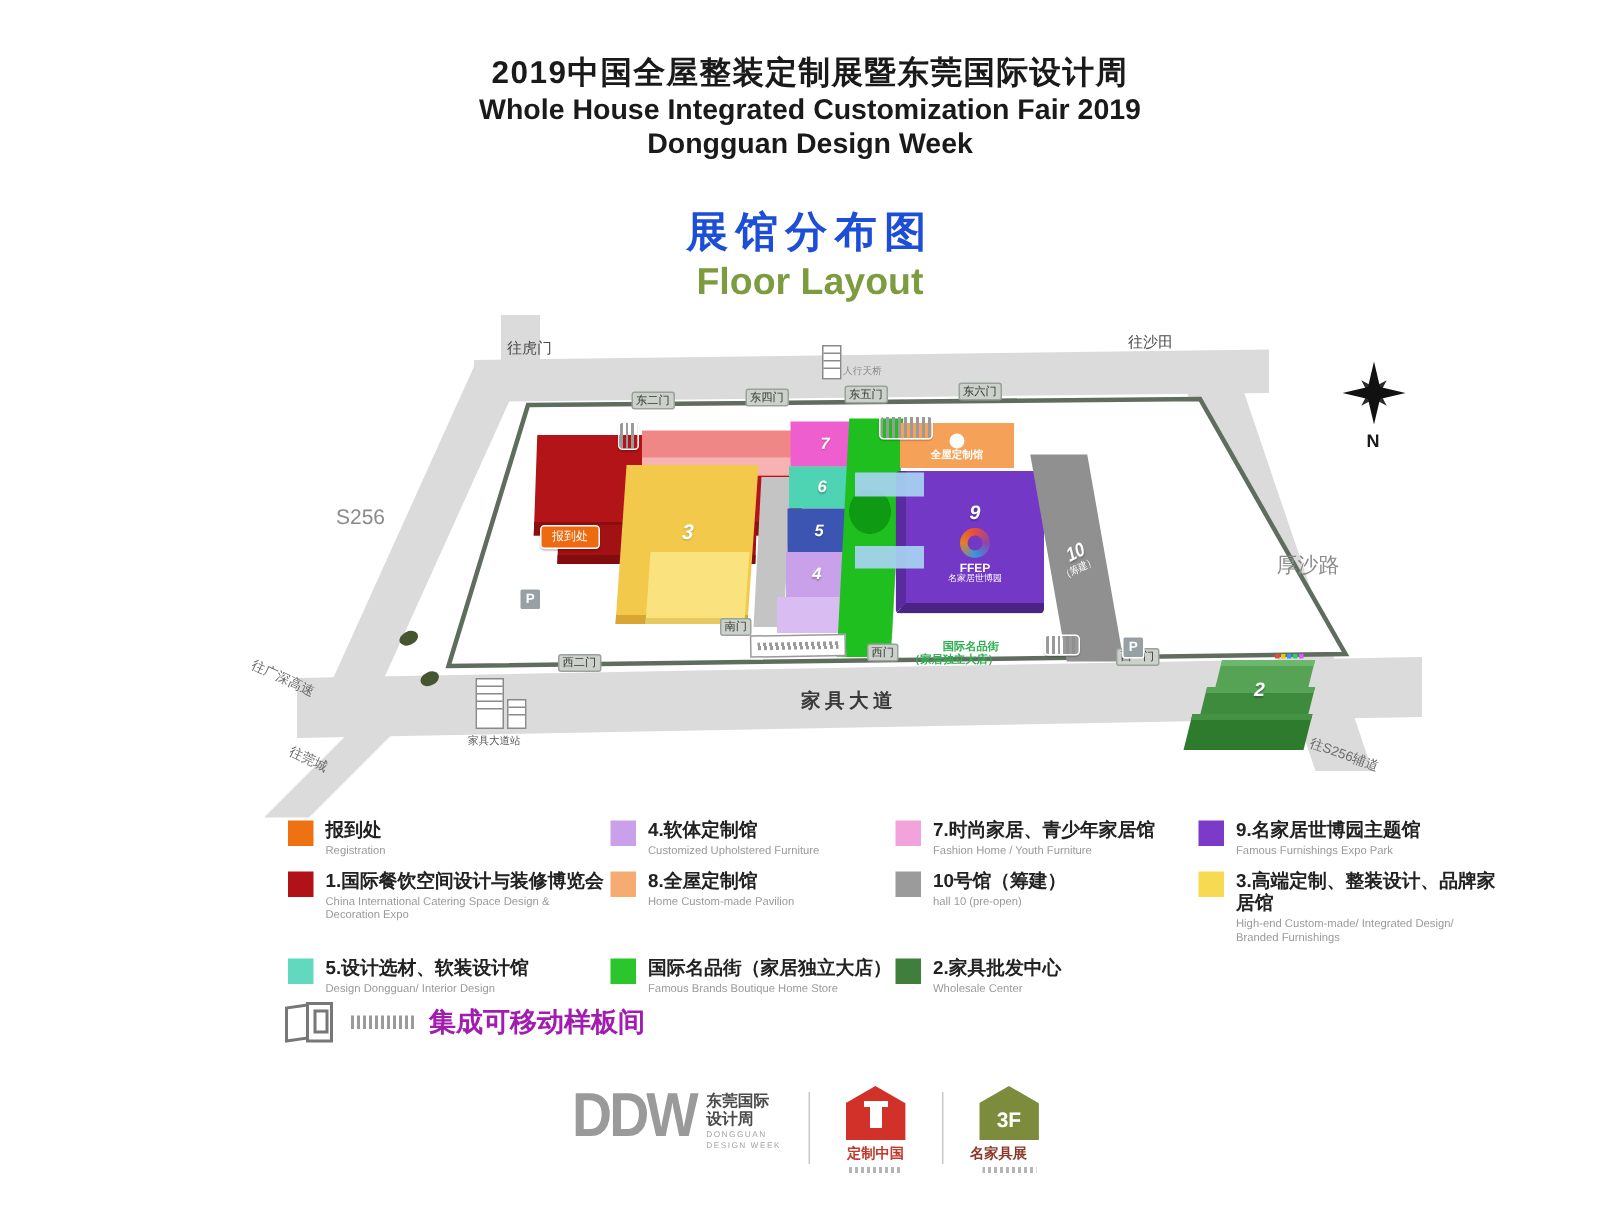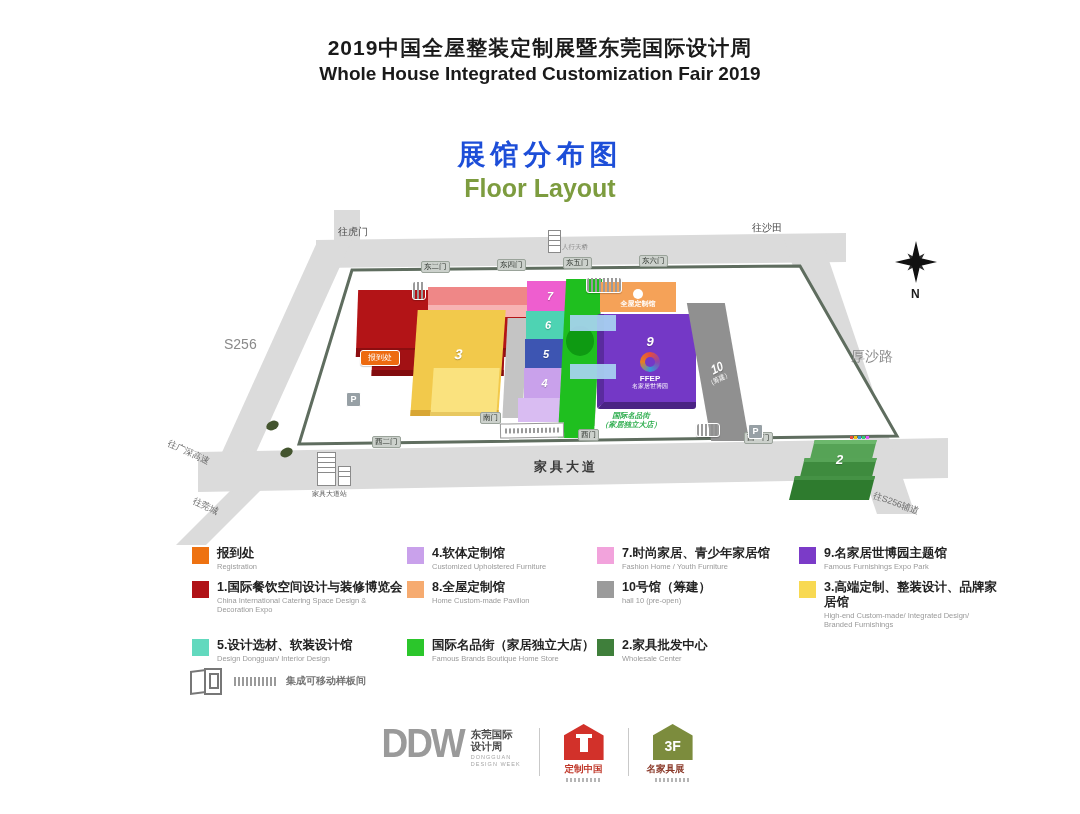--- a/index.html
+++ b/index.html
@@ -38,20 +38,21 @@
   .house{width:40px;height:36px;position:relative;clip-path:polygon(50% 0,100% 32%,100% 100%,0 100%,0 32%);}
   .logocap{height:4px;width:36px;margin:2px auto 0;background:repeating-linear-gradient(90deg,#b5b5b5 0 2px,transparent 2px 4px);}
 </style>
 </head>
 <body>
 
 <div id="page">
 
   <div class="txt ctr b" style="top:34px;font-size:21px;letter-spacing:1px;">2019中国全屋整装定制展暨东莞国际设计周</div>
   <div class="txt ctr b" style="top:63px;font-size:19px;">Whole House Integrated Customization Fair 2019</div>
+  <div class="txt ctr b" style="top:86px;font-size:19px;">Dongguan Design Week</div>
   <div class="txt ctr b" style="top:136px;font-size:28px;letter-spacing:5px;color:#1d4ed8;">展馆分布图</div>
   <div class="txt ctr b" style="top:174px;font-size:25px;color:#7d9c3f;">Floor Layout</div>
 
   <svg class="abs" style="left:0;top:0;z-index:1" width="1080" height="814">
     <g fill="#dbdbdb">
       <polygon points="334,210 360,210 360,246 334,246"></polygon>
       <polygon points="316,240 846,233 846,262 316,268"></polygon>
       <polygon points="318,240 352,240 248,470 214,470"></polygon>
       <polygon points="234,487 264,487 206,545 176,545"></polygon>
       <polygon points="198,452 948,438 948,478 198,492"></polygon>
@@ -61,21 +62,21 @@
     <g transform="translate(916,262)">
       <path fill="#2b2b2b" d="M0,-4 L8.5,-8.5 L4,0 L8.5,8.5 L0,4 L-8.5,8.5 L-4,0 L-8.5,-8.5 Z"></path>
       <path fill="#111" d="M0,-21 L4,-4 L21,0 L4,4 L0,21 L-4,4 L-21,0 L-4,-4 Z"></path>
     </g>
   </svg>
   <div class="txt b" style="left:911px;top:287px;font-size:12px;z-index:5;">N</div>
 
   <div class="dirlbl" style="left:338px;top:225px;">往虎门</div>
   <div class="dirlbl" style="left:752px;top:221px;">往沙田</div>
   <div class="roadlbl" style="left:224px;top:336px;">S256</div>
-  <div class="roadlbl" style="left:851px;top:348px;font-family:Liberation Serif, serif;">厚沙路</div>
+  <div class="roadlbl" style="left:851px;top:368px;font-family:Liberation Serif, serif;">厚沙路</div>
   <div class="roadlbl" style="left:166px;top:446px;font-size:9px;color:#6b6b6b;transform:rotate(25deg);">往广深高速</div>
   <div class="roadlbl" style="left:192px;top:500px;font-size:9px;color:#6b6b6b;transform:rotate(25deg);">往莞城</div>
   <div class="roadlbl" style="left:872px;top:497px;font-size:9px;color:#6b6b6b;transform:rotate(20deg);">往S256辅道</div>
   <div class="txt b" style="left:534px;top:458px;font-size:13px;letter-spacing:3px;color:#3a3a3a;z-index:5;">家具大道</div>
 
   <div class="bldg" style="left:357px;top:290px;width:178px;height:58px;background:#b31417;border-bottom:9px solid #8c0e10;transform:skewX(-2deg);">
     <span class="hall-num" style="font-size:15px;margin-top:22px;">1</span>
   </div>
   <div class="bldg" style="left:372px;top:350px;width:132px;height:20px;background:#a21114;border-bottom:6px solid #820c0e;transform:skewX(-2deg);"></div>
 
@@ -152,21 +153,21 @@
 
   <div class="badge-o" style="left:360px;top:350px;width:38px;height:14px;line-height:13px;">报到处</div>
   <div class="badge-o greek" style="left:412px;top:281px;width:12px;height:17px;"></div>
   <div class="badge-o greek" style="left:586px;top:277px;width:34px;height:14px;"></div>
   <div class="badge-o greek" style="left:696px;top:423px;width:22px;height:12px;"></div>
   <div class="pbadge" style="left:346px;top:392px;">P</div>
   <div class="pbadge" style="left:748px;top:424px;">P</div>
   <div class="abs" style="left:500px;top:423px;width:62px;height:13px;background:#fff;border:1px solid #999;z-index:6;transform:rotate(-1deg);display:flex;align-items:center;">
     <i class="greek" style="display:block;height:5px;width:54px;margin:0 auto;"></i>
   </div>
-  <div class="txt b" style="left:596px;top:411px;font-size:7.5px;line-height:9px;color:#2fae4f;z-index:6;text-align:center;white-space:normal;width:70px;font-style:italic;">
+  <div class="txt b" style="left:596px;top:426px;font-size:7.5px;line-height:9px;color:#2fae4f;z-index:6;text-align:right;white-space:normal;width:70px;">
     <span>国际名品街</span><br>
     <span>（家居独立大店）</span>
   </div>
 
   <div class="ladder" style="left:548px;top:230px;width:11px;height:21px;">
     <i></i>
       <i></i>
       <i></i>
   </div>
   <div class="txt" style="left:562px;top:243px;font-size:6.5px;color:#888;z-index:6;">人行天桥</div>
@@ -264,21 +265,21 @@
     </div>
   </div>
 
   <div class="abs" style="left:190px;top:668px;display:flex;align-items:center;gap:10px;z-index:8;">
     <span style="position:relative;width:34px;height:26px;display:inline-block;">
       <i style="position:absolute;left:0;top:2px;width:12px;height:20px;border:2px solid #777;transform:skewY(-8deg);"></i>
       <i style="position:absolute;left:14px;top:0;width:14px;height:23px;border:2px solid #777;"></i>
       <i style="position:absolute;left:19px;top:5px;width:6px;height:12px;border:2px solid #777;"></i>
     </span>
     <span class="greek" style="display:inline-block;width:42px;height:9px;"></span>
-    <span class="b" style="font-size:10px;color:#737373;">集成可移动样板间</span>
+    <span class="b" style="font-size:18px;color:#a21caf;">集成可移动样板间</span>
   </div>
 
   <div id="footer">
     <div style="display:flex;gap:7px;align-items:flex-start;">
       <span class="b" style="font-size:37px;line-height:40px;color:#9a9a9a;letter-spacing:-2px;transform:scaleY(1.12);display:inline-block;">DDW</span>
       <span style="display:inline-block;padding-top:4px;">
         <span class="b" style="display:block;font-size:10.5px;color:#4a4a4a;line-height:12px;">东莞国际</span>
         <span class="b" style="display:block;font-size:10.5px;color:#4a4a4a;line-height:12px;">设计周</span>
         <span style="display:block;font-size:5.5px;color:#a5a5a5;letter-spacing:1px;line-height:7px;margin-top:2px;">DONGGUAN</span>
         <span style="display:block;font-size:5.5px;color:#a5a5a5;letter-spacing:1px;line-height:7px;">DESIGN WEEK</span>

